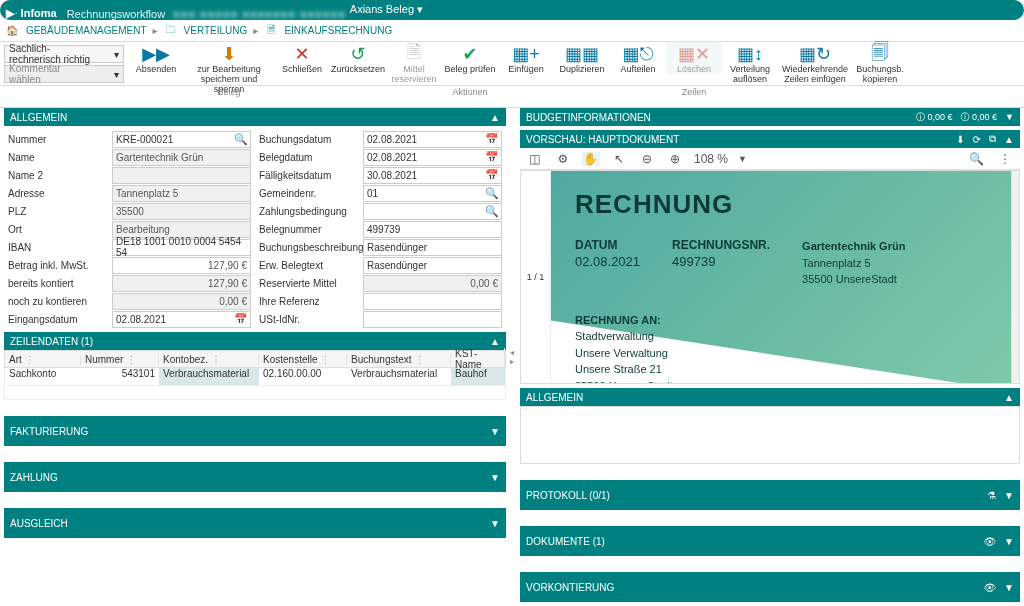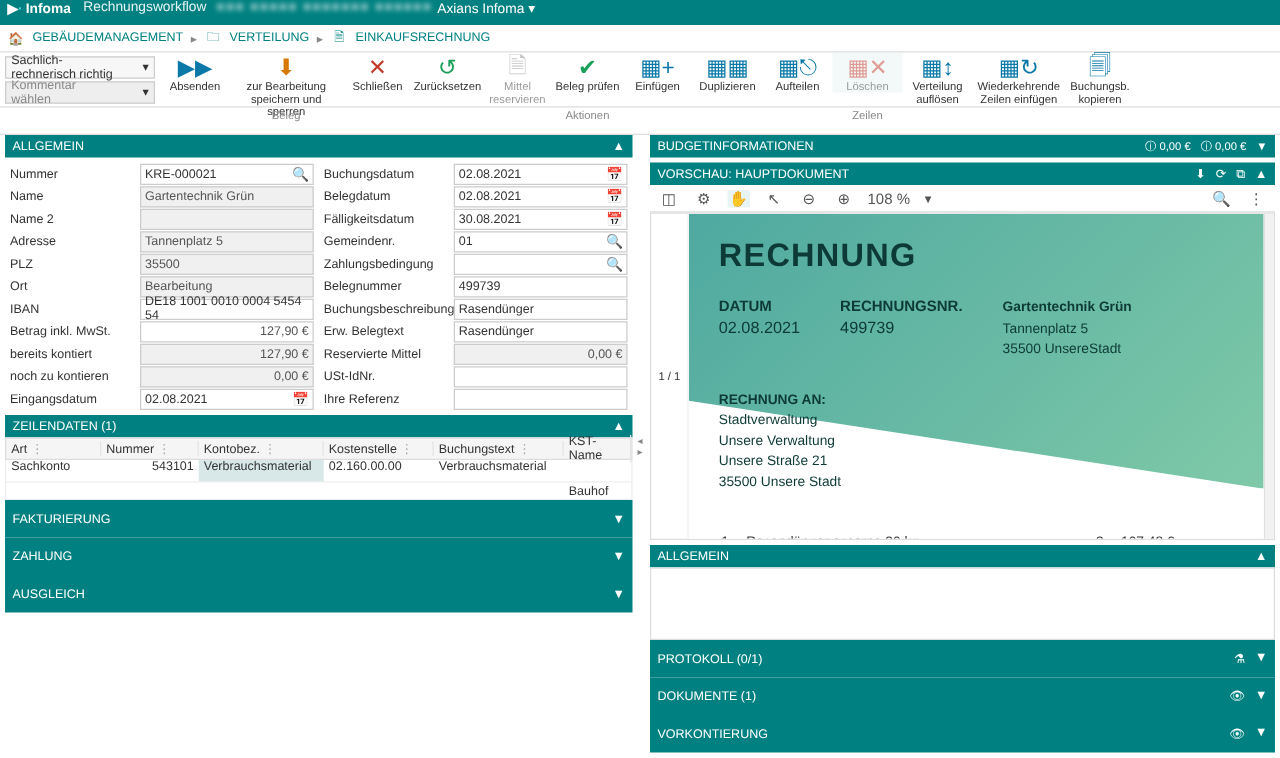--- a/index.html
+++ b/index.html
@@ -1,18 +1,18 @@
 <!DOCTYPE html>
 <html><head>
 <meta charset="utf-8">
 <style>
 * { margin: 0; padding: 0; box-sizing: border-box; font-family: "Segoe UI", Arial, sans-serif; }
 body { width: 1024px; height: 606px; background: #fff; font-size: 11px; color: #333; overflow: hidden; }
 
-.titlebar { background: #008080; color: #fff; height: 20px; display: flex; align-items: flex-start; padding: 0 6px; }
+.titlebar { background: #008080; color: #fff; height: 20px; display: flex; align-items: flex-end; padding: 0 6px; border-radius: 10px; }
 .titlebar .brand { font-weight: 600; font-size: 11px; }
 .titlebar .brand .dot { color: #4dd; }
 .titlebar .title { margin-left: 10px; opacity: .9; }
 .titlebar .opaque { margin-left: 8px; opacity: .5; filter: blur(2px); letter-spacing: 1px; }
 .titlebar .right { margin-left: auto; font-size: 11px; cursor: pointer; }
 
 .breadcrumb { height: 22px; display: flex; align-items: center; gap: 6px; padding: 0 6px; border-bottom: 1px solid #ddd; color: #008080; font-size: 10px; }
 .breadcrumb .sep { color: #888; }
 .breadcrumb .ico { width: 14px; height: 14px; display: inline-flex; align-items: center; justify-content: center; }
 
@@ -49,21 +49,21 @@
 .frow .fld .suffix { margin-left:auto; color:#555; }
 .frow .fld .endicon { position:absolute; right:2px; top:1px; font-size:11px; color:#888; cursor:pointer; }
 
 .tblhead { display:flex; background:#f5f5f5; border:1px solid #ddd; height:18px; align-items:center; font-size:10px; }
 .tblhead .th { padding:0 4px; border-right:1px solid #e4e4e4; display:flex; align-items:center; gap:3px; }
 .tblhead .dots { color:#aaa; cursor:pointer; }
 .tblrow { display:flex; height:18px; font-size:10px; border:1px solid #eee; border-top:none; }
 .tblrow .td { padding:0 4px; }
 .tblrow .td.sel { background:#d8e8e8; }
 
-.collapsed { background:#008080; color:#fff; height:30px; display:flex; align-items:center; padding:12px 6px; font-size:10px; margin-top:0; }
+.collapsed { background:#008080; color:#fff; height:30px; display:flex; align-items:center; padding:12px 6px; font-size:10px; margin-top:16px; }
 .collapsed .tri { margin-left:auto; cursor:pointer; }
 
 .budget { display:flex; align-items:center; }
 .budget .sp span { font-size:9px; }
 
 .viewer-bar { height:22px; border-bottom:1px solid #ddd; display:flex; align-items:center; gap:10px; padding:0 6px; font-size:12px; color:#555; }
 .viewer-bar .spacer { flex:1; }
 .viewer-bar .vbtn { cursor:pointer; width:18px; text-align:center; }
 
 .docwrap { flex:1; display:flex; overflow:hidden; border:1px solid #ddd; margin-bottom:4px;}
@@ -85,21 +85,21 @@
 
 .remark { border:1px solid #ddd; height:58px; padding:4px; font-size:10px; background:#fff; }
 </style>
 </head>
 <body>
 
 <div class="titlebar">
   <span class="brand">▶<span class="dot">∙</span> <b><span>In</span><span>foma</span></b></span>
   <span class="title">Rechnungsworkflow</span>
   <span class="opaque">■■■ ■■■■■ ■■■■■■■ ■■■■■■</span>
-  <span class="right">Axians Infoma ▾</span>
+  <span class="right">Axians Beleg ▾</span>
 </div>
 
 <div class="breadcrumb">
   <span class="ico">🏠</span>
   <span>GEBÄUDEMANAGEMENT</span>
   <span class="sep">▸</span>
   <span class="ico">🗀</span>
   <span>VERTEILUNG</span>
   <span class="sep">▸</span>
   <span class="ico">🗎</span>
@@ -284,25 +284,25 @@
             <label>Erw. Belegtext</label>
             <div class="fld">Rasendünger</div>
           </div>
           <div class="frow">
             <label>Reservierte Mittel</label>
             <div class="fld ro">
               <span class="suffix">0,00 €</span>
             </div>
           </div>
           <div class="frow">
+            <label>Ihre Referenz</label>
+            <div class="fld"></div>
+          </div>
+          <div class="frow">
             <label>USt-IdNr.</label>
-            <div class="fld"></div>
-          </div>
-          <div class="frow">
-            <label>Ihre Referenz</label>
             <div class="fld"></div>
           </div>
         </div>
     </div>
 
     <div class="panel-head">
       <span>ZEILENDATEN   (1)</span>
         <span class="sp">
           <span class="tri">▲</span>
         </span>
@@ -331,21 +331,21 @@
       <div class="th" style="flex:1;justify-content:flex-end;">
           <span>KST-Name</span>
         </div>
     </div>
     <div class="tblrow">
       <div class="td" style="width:76px;">Sachkonto</div>
       <div class="td" style="width:78px;text-align:right;">543101</div>
       <div class="td sel" style="width:100px;">Verbrauchsmaterial</div>
       <div class="td" style="width:88px;">02.160.00.00</div>
       <div class="td" style="width:104px;">Verbrauchsmaterial</div>
-      <div class="td sel" style="flex:1;margin-top:20px;">Bauhof</div>
+      <div class="td sel" style="flex:1;">Bauhof</div>
     </div>
     <div style="height:14px;border:1px solid #eee;border-top:none;"></div>
 
     <div class="collapsed">
         <span>FAKTURIERUNG</span>
         <span class="tri">▼</span>
       </div>
     <div class="collapsed">
         <span>ZAHLUNG</span>
         <span class="tri">▼</span>

